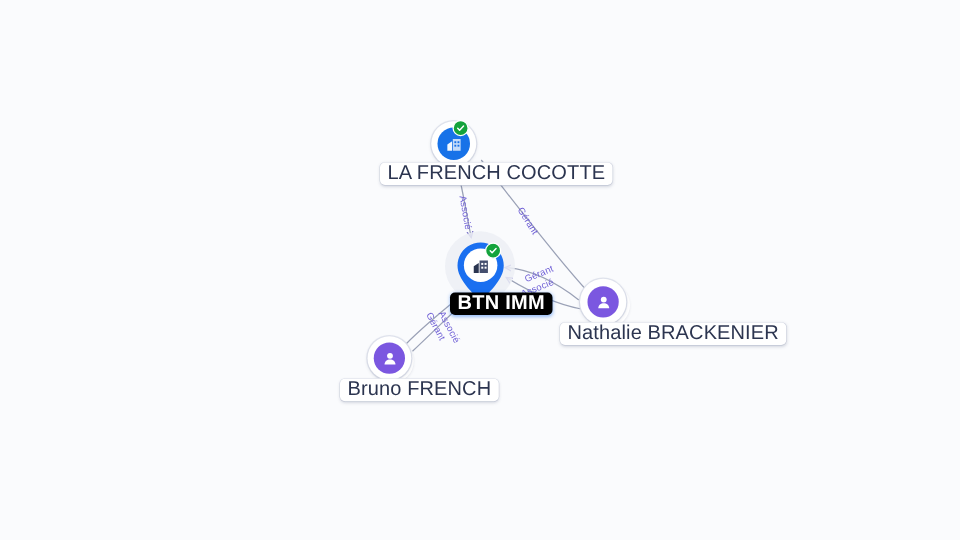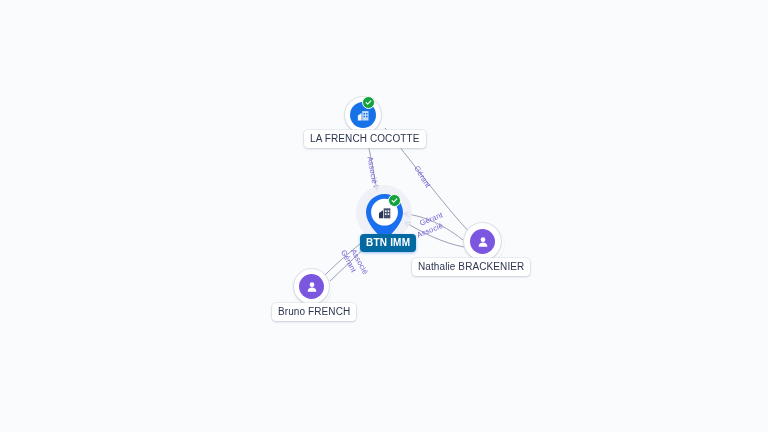--- a/index.html
+++ b/index.html
@@ -69,29 +69,29 @@
     justify-content: center;
     box-sizing: border-box;
   }
 
   
   .node-label {
     position: absolute;
     background: #ffffff;
     border-radius: 4px;
     padding: 2px 6px 3px 6px;
-    font-size: 10px;
+    font-size: 16px;
     color: #2c3550;
     white-space: nowrap;
     box-shadow: 0 1px 2.5px rgba(40,50,90,0.18), 0 0 0 0.5px rgba(220,224,234,0.9);
     letter-spacing: 0.1px;
     line-height: 13px;
   }
   .node-label.primary {
-    background: #0369a1;
+    background: #000000;
     color: #ffffff;
     font-weight: 600;
     box-shadow: 0 1px 3px rgba(26,111,240,0.45);
     letter-spacing: 0.2px;
   }
 
   
   .pin-wrap {
     position: absolute;
   }
@@ -197,21 +197,21 @@
 
   <div class="node">
     <div class="halo2" style="left:468px; top:226px; width:36px; height:36px;"></div>
     <div class="halo" style="left:464px; top:223px; width:37px; height:37px;"></div>
     <div class="circle-icon person-circle" style="left:470px; top:229px; width:25px; height:25px;">
       <svg width="14" height="14" viewBox="0 0 24 24">
         <circle cx="12" cy="8" r="4" fill="#ffffff"></circle>
         <path d="M4.5 20 C4.5 15.4 8 13 12 13 C16 13 19.5 15.4 19.5 20 Z" fill="#ffffff"></path>
       </svg>
     </div>
-    <div class="node-label" style="left:412px; top:258px;">Nathalie BRACKENIER</div>
+    <div class="node-label" style="left:448px; top:258px;">Nathalie BRACKENIER</div>
   </div>
 
   <div class="node">
     <div class="halo2" style="left:297px; top:272px; width:34px; height:34px;"></div>
     <div class="halo" style="left:294px; top:269px; width:35px; height:35px;"></div>
     <div class="circle-icon person-circle" style="left:299px; top:274px; width:25px; height:25px;">
       <svg width="14" height="14" viewBox="0 0 24 24">
         <circle cx="12" cy="8" r="4" fill="#ffffff"></circle>
         <path d="M4.5 20 C4.5 15.4 8 13 12 13 C16 13 19.5 15.4 19.5 20 Z" fill="#ffffff"></path>
       </svg>

